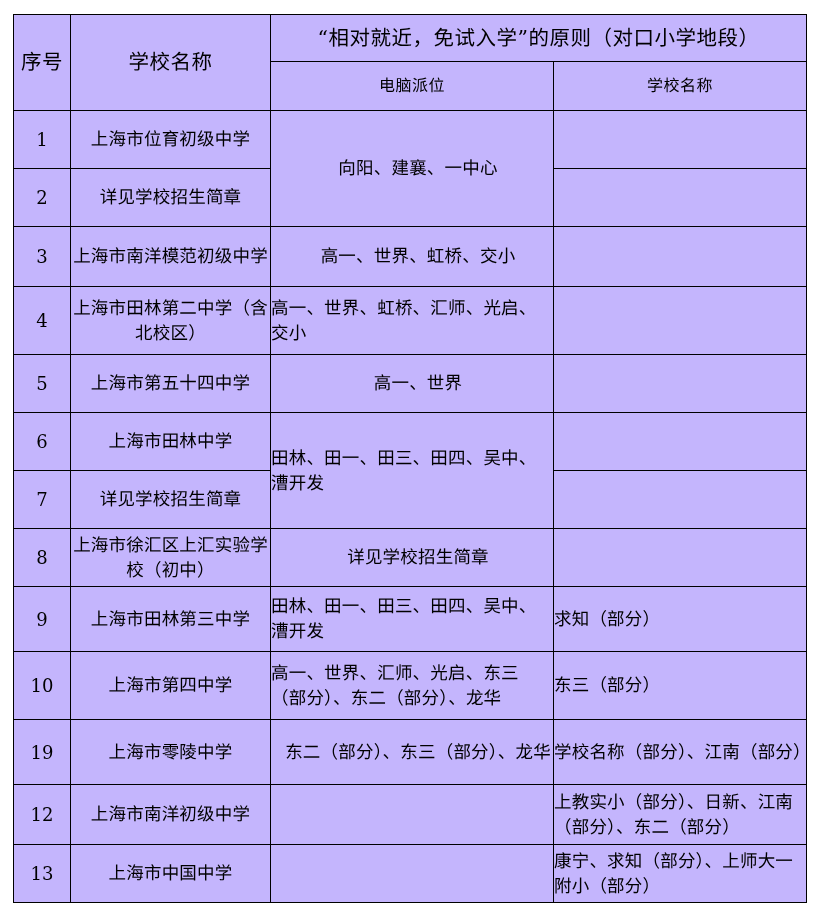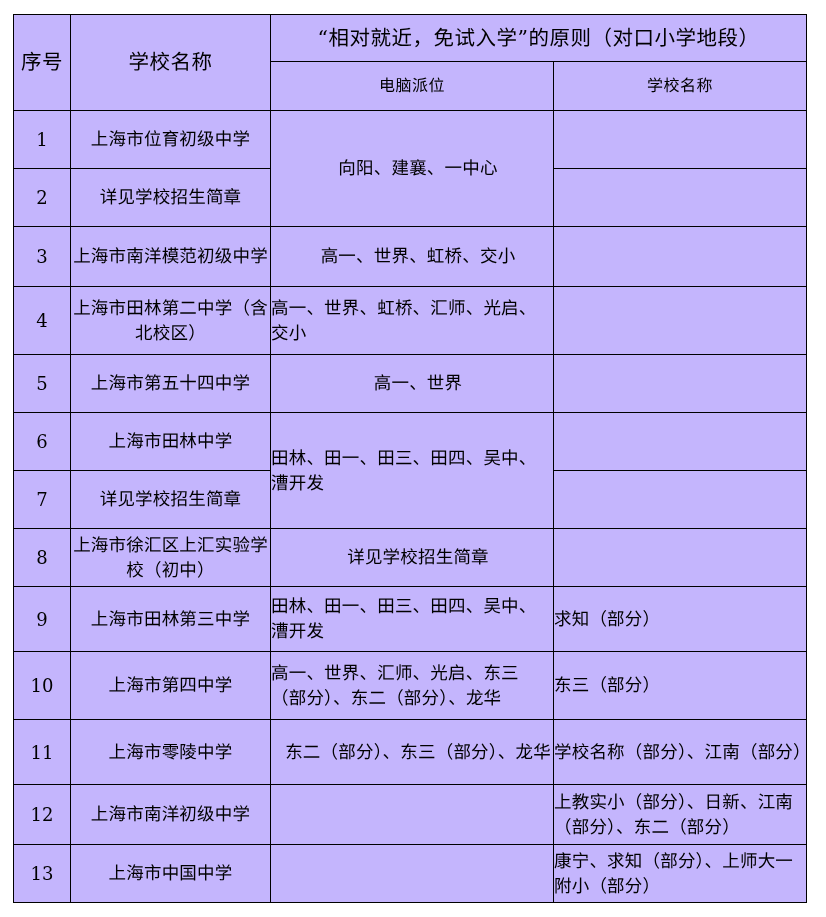--- a/index.html
+++ b/index.html
@@ -181,21 +181,21 @@
           <td class="c-txt">田林、田一、田三、田四、吴中、漕开发</td>
           <td class="c-txt">求知（部分）</td>
         </tr>
         <tr class="r70">
           <td class="c-idx">10</td>
           <td class="c-name">上海市第四中学</td>
           <td class="c-txt">高一、世界、汇师、光启、东三（部分）、东二（部分）、龙华</td>
           <td class="c-txt">东三（部分）</td>
         </tr>
         <tr class="r65">
-          <td class="c-idx">11</td>
+          <td class="c-idx">19</td>
           <td class="c-name">上海市零陵中学</td>
           <td class="c-txt center">东二（部分）、东三（部分）、龙华</td>
           <td class="c-txt">学校名称（部分）、江南（部分）</td>
         </tr>
         <tr class="r60">
           <td class="c-idx">12</td>
           <td class="c-name">上海市南洋初级中学</td>
           <td class="c-txt"></td>
           <td class="c-txt">上教实小（部分）、日新、江南（部分）、东二（部分）</td>
         </tr>

